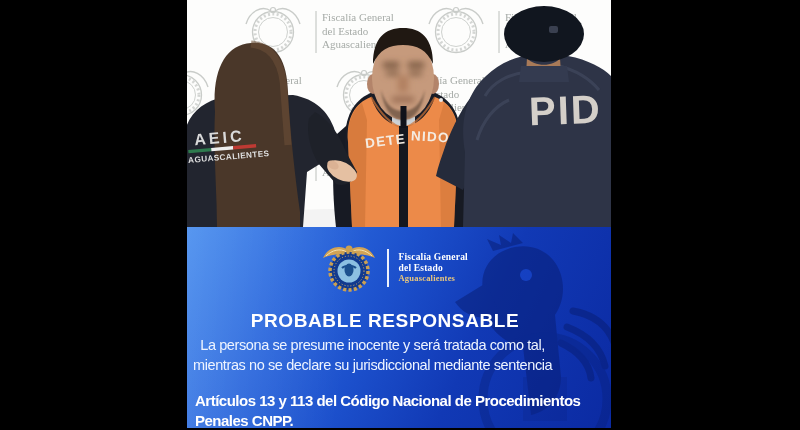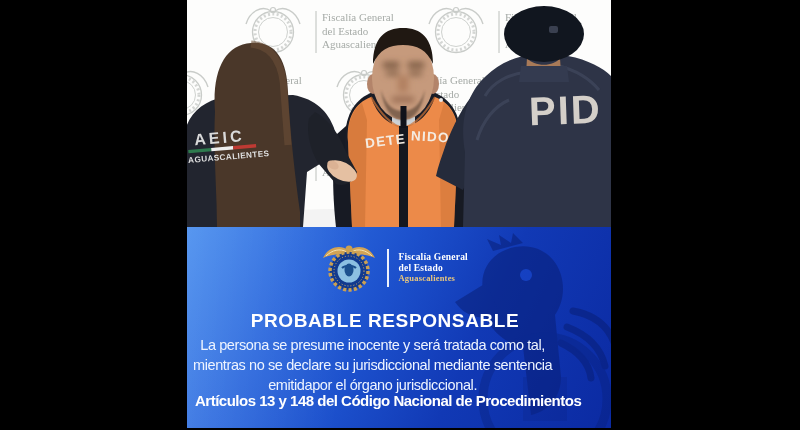--- a/index.html
+++ b/index.html
@@ -271,22 +271,22 @@
           <div>del Estado</div>
           <div class="gold">Aguascalientes</div>
         </div>
       </div>
 
       <div class="headline">PROBABLE RESPONSABLE</div>
 
       <div class="para">
         <div class="txt-line">La persona se presume inocente y será tratada como tal,</div>
         <div class="txt-line">mientras no se declare su jurisdiccional mediante sentencia</div>
-        <div class="txt-line">emitidapor el órgano jurisdiccional.</div>
       </div>
 
       <div class="legal">
-        <div class="txt-line">Artículos 13 y 148 del Código Nacional de Procedimientos</div>
+        <div class="txt-line">Artículos 13 y 113 del Código Nacional de Procedimientos</div>
+        <div class="txt-line">Penales CNPP.</div>
       </div>
     </div>
 
   </div>
 </div>
 
 </body></html>

